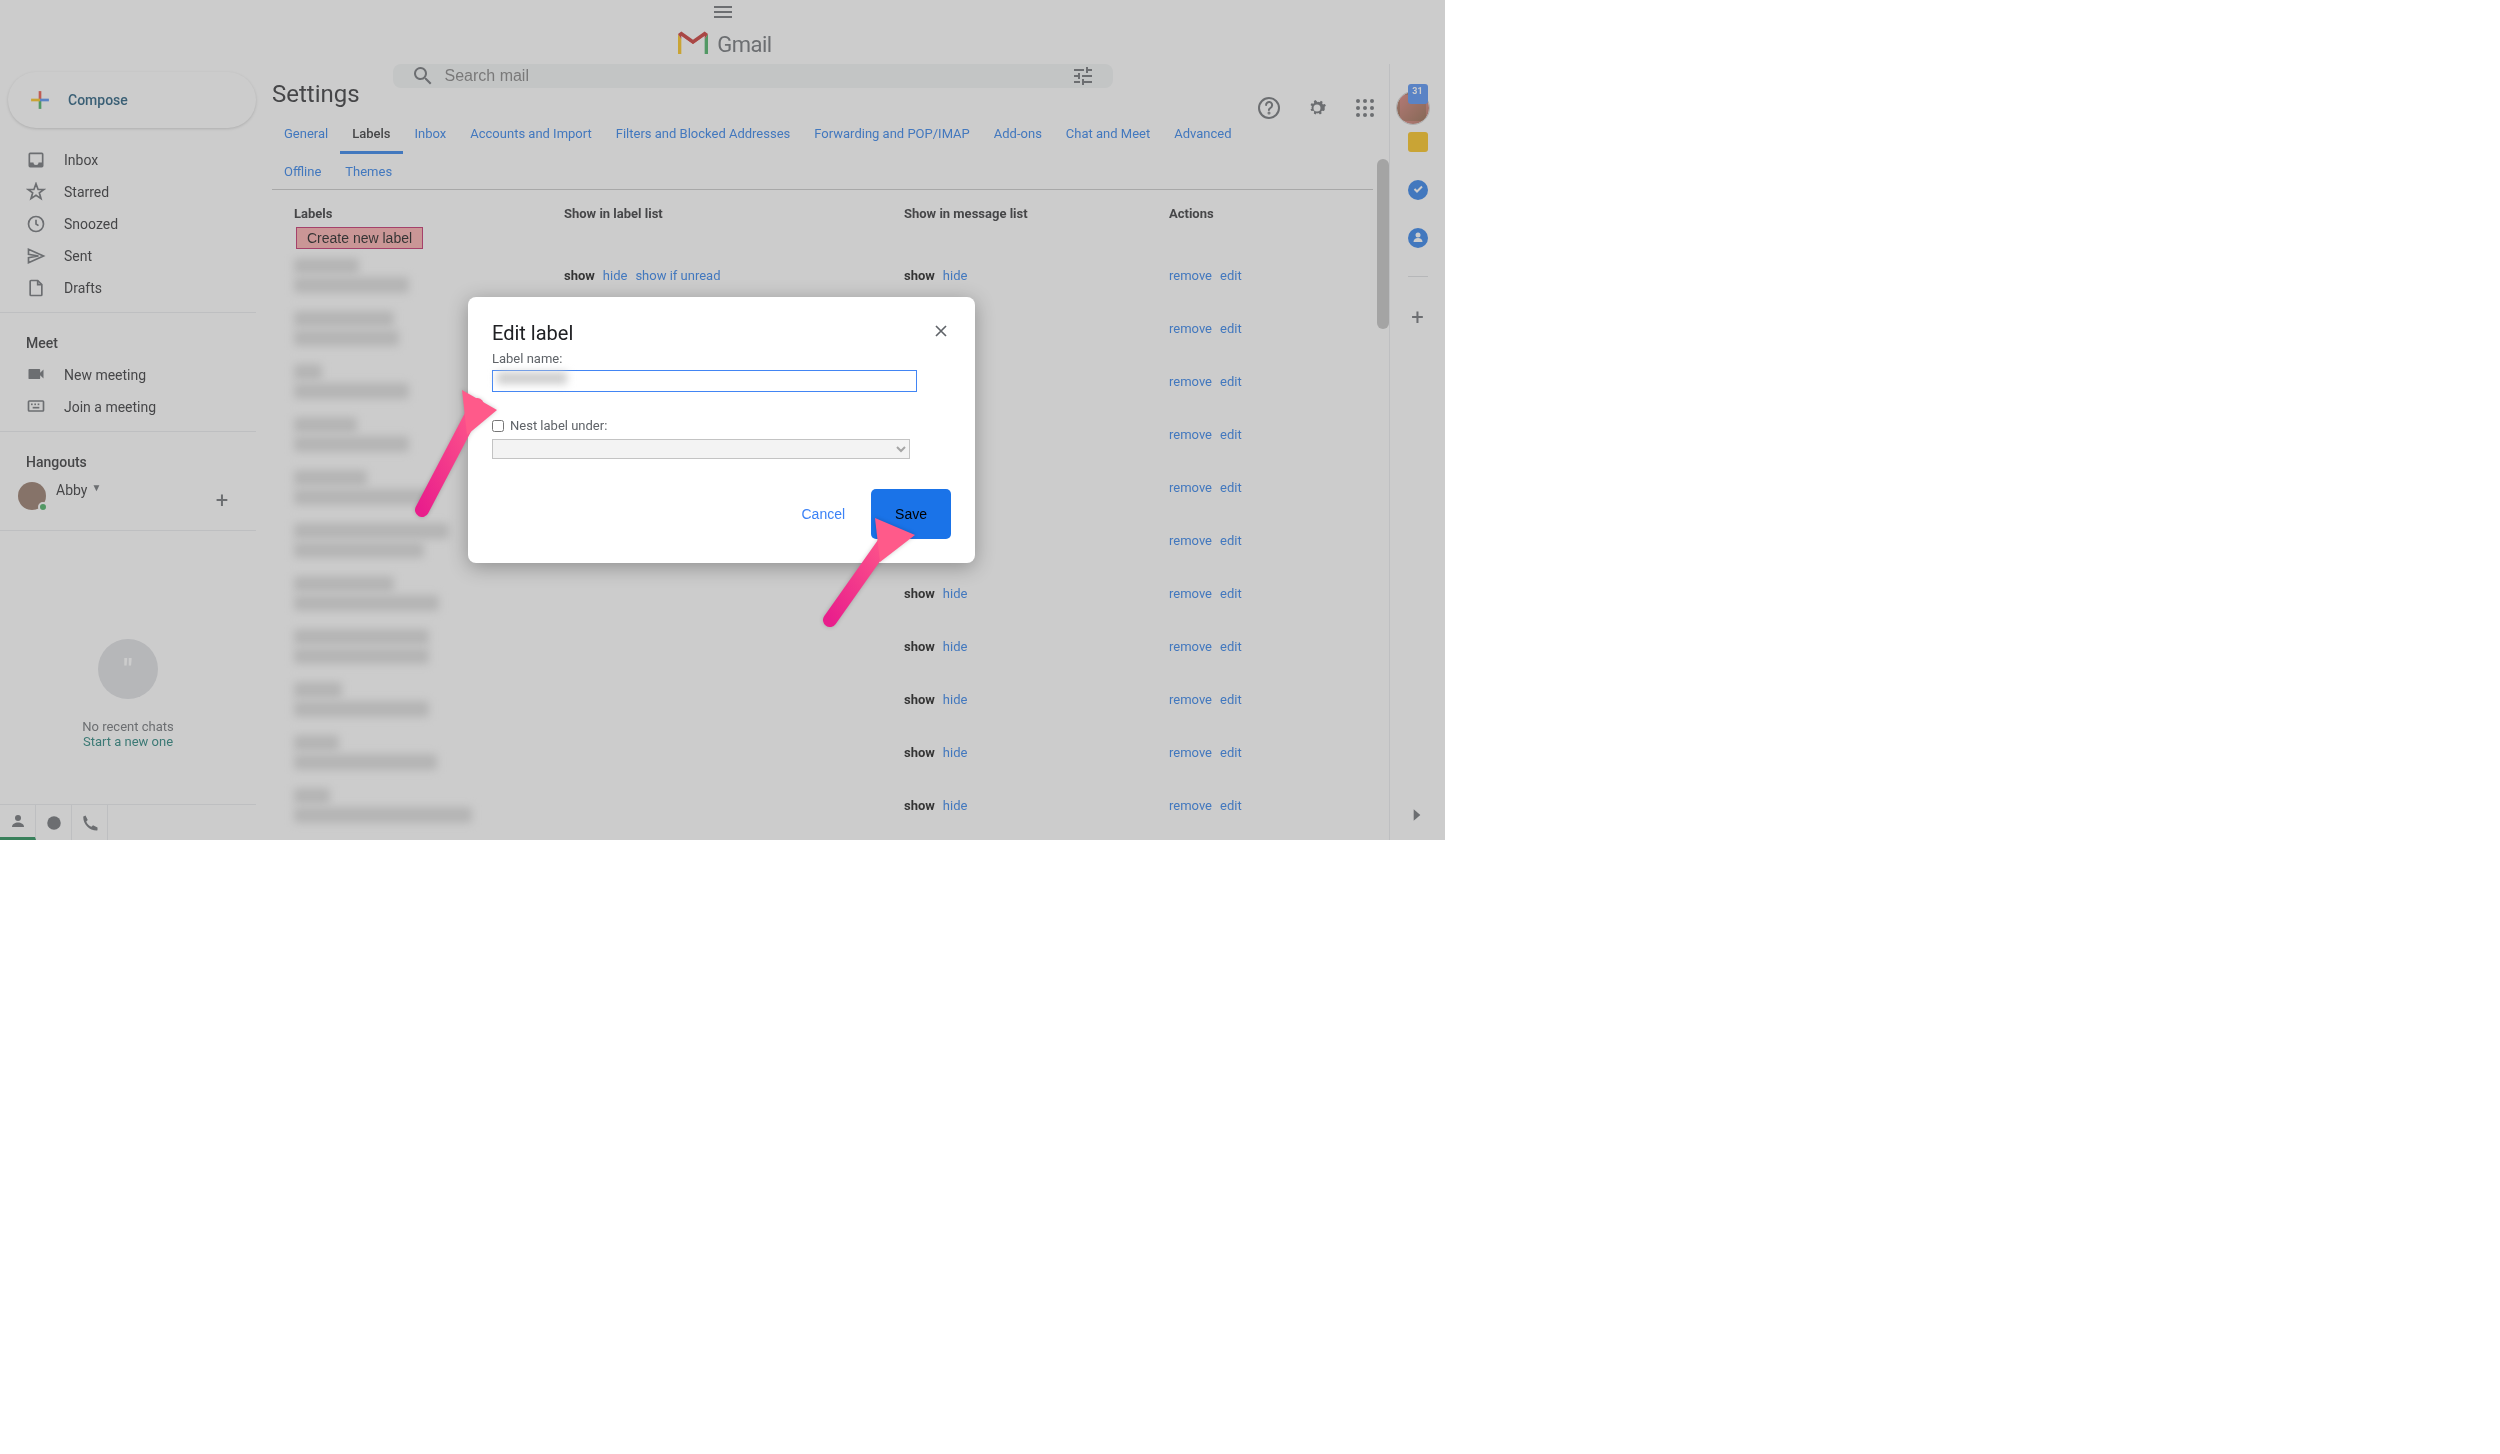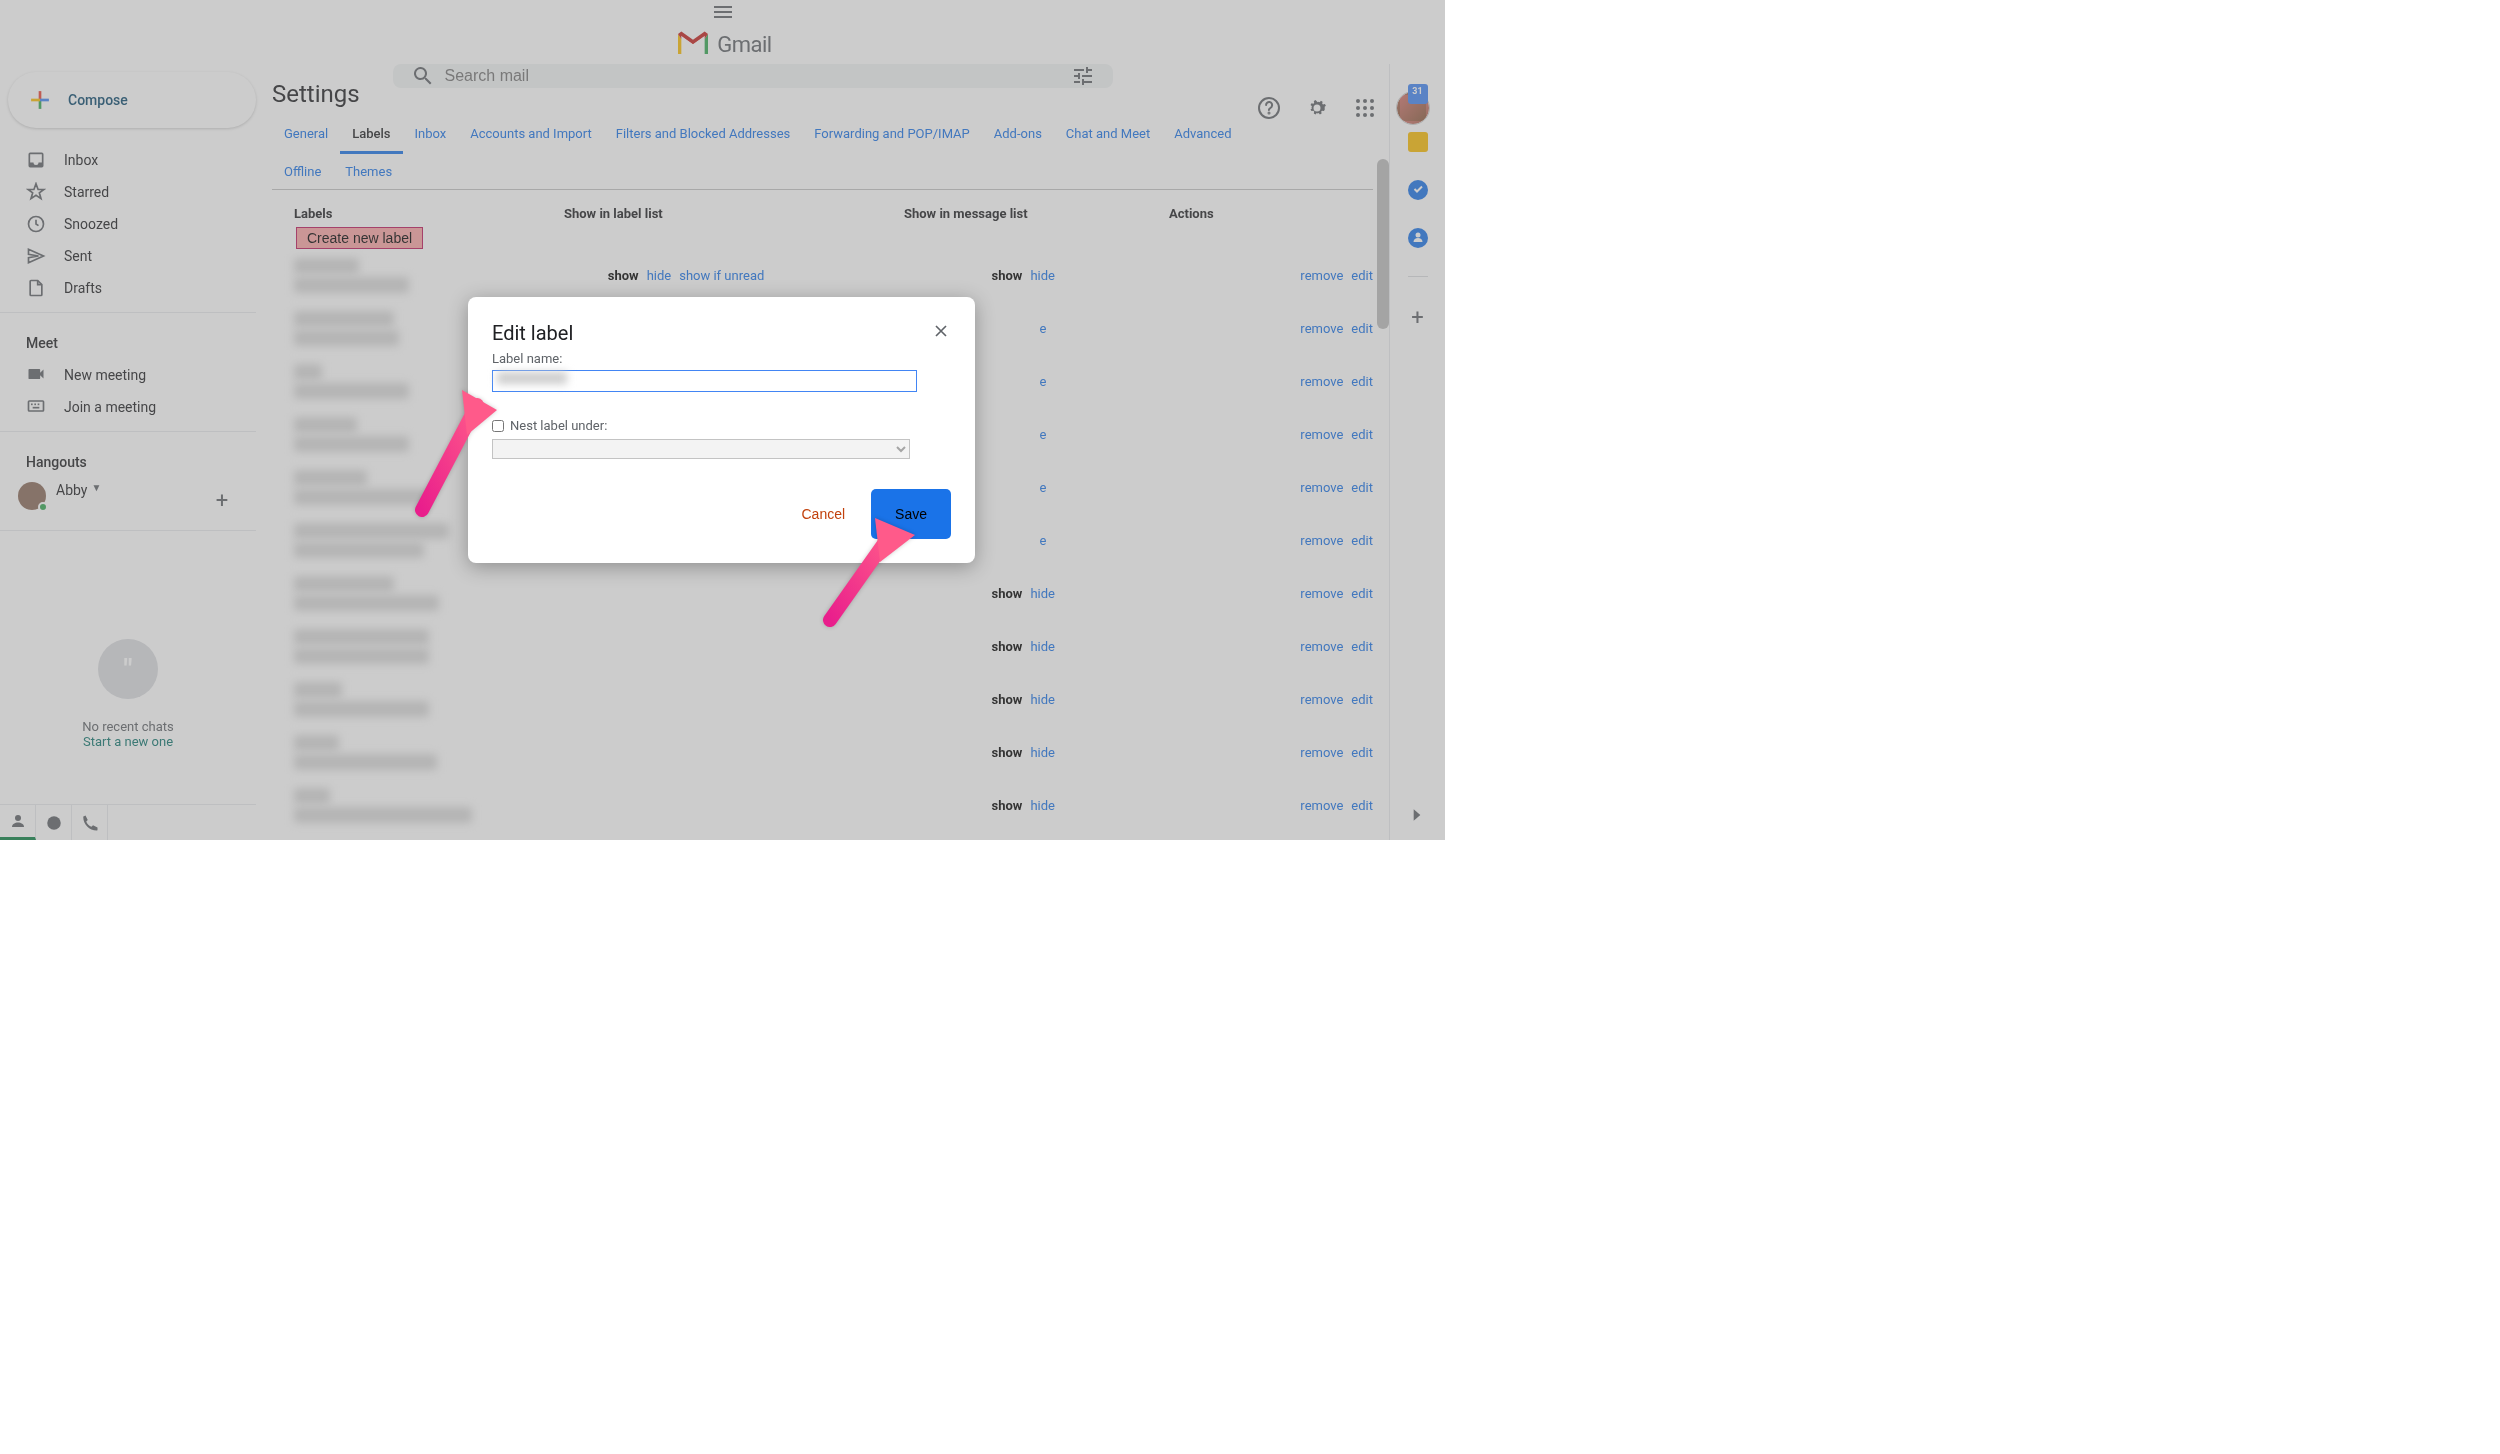--- a/index.html
+++ b/index.html
@@ -58,21 +58,21 @@
   .tab.active { color: #202124; border-bottom: 3px solid #1a73e8; font-weight: 500; }
   .tab-row2 { display: flex; width: 100%; }
   
   .labels-content { padding: 10px 0; position: relative; }
   .col-headers { display: flex; font-size: 13px; font-weight: bold; padding: 6px 0 6px 22px; }
   .col1 { width: 270px; }
   .col2 { width: 340px; }
   .col3 { width: 265px; }
   .col4 { }
   .create-btn { margin-left: 24px; padding: 2px 10px; border: 1px solid #be185d; background: #fca5a5; font-size: 14px; cursor: pointer; }
-  .label-row { display: flex; align-items: center; padding: 6px 0 6px 22px; min-height: 50px; justify-content: space-between; }
+  .label-row { display: flex; align-items: center; padding: 6px 0 6px 22px; min-height: 50px; }
   .label-name { width: 270px; }
   .blur-box { background: #d8d8d8; height: 16px; border-radius: 2px; filter: blur(4px); margin: 3px 0; }
   .col-show1 { width: 340px; font-size: 13px; }
   .col-show2 { width: 265px; font-size: 13px; }
   .col-actions { font-size: 13px; }
   .link { color: #1a73e8; cursor: pointer; }
   .bold { font-weight: bold; color: #000; }
   .sep { display: inline-block; width: 8px; }
   
   
@@ -97,21 +97,21 @@
   .modal { position: absolute; top: 297px; left: 468px; width: 507px; background: #fff; border-radius: 8px; box-shadow: 0 4px 20px rgba(0,0,0,0.3); padding: 24px; }
   .modal-title { font-size: 20px; font-weight: 400; margin-bottom: 6px; }
   .modal-close { position: absolute; top: 20px; right: 20px; width: 28px; height: 28px; cursor: pointer; color: #5f6368; font-size: 20px; display: flex; align-items: center; justify-content: center; }
   .form-label { font-size: 13px; color: #5f6368; margin-bottom: 4px; }
   .text-input { width: 425px; height: 22px; border: 1px solid #4285f4; padding: 1px 4px; font-size: 13px; }
   .text-input-value { display: inline-block; filter: blur(4px); background: #ccc; width: 70px; height: 12px; }
   .checkbox-row { display: flex; align-items: center; margin-top: 26px; font-size: 13px; color: #5f6368; gap: 6px; }
   .checkbox { width: 12px; height: 12px; }
   .select-input { width: 418px; height: 20px; border: 1px solid #aaa; margin-top: 6px; background: #efefef; }
   .modal-footer { display: flex; justify-content: flex-end; gap: 8px; margin-top: 30px; }
-  .btn-cancel { padding: 8px 18px; color: #c2410c; background: none; border: none; font-size: 14px; cursor: pointer; font-weight: 500; text-align: right; }
+  .btn-cancel { padding: 8px 18px; color: #3b82f6; background: none; border: none; font-size: 14px; cursor: pointer; font-weight: 500; text-align: right; }
   .btn-save { padding: 17px 24px; background: #1a73e8; color: #000000; border: none; border-radius: 5px; font-size: 14px; cursor: pointer; font-weight: 500; }
   
   
   .arrow { position: absolute; pointer-events: none; }
   .arrow svg { filter: drop-shadow(0 0 2px rgba(0,0,0,0.2)); }
 </style>
 </head>
 <body>
 
 <div class="header">

